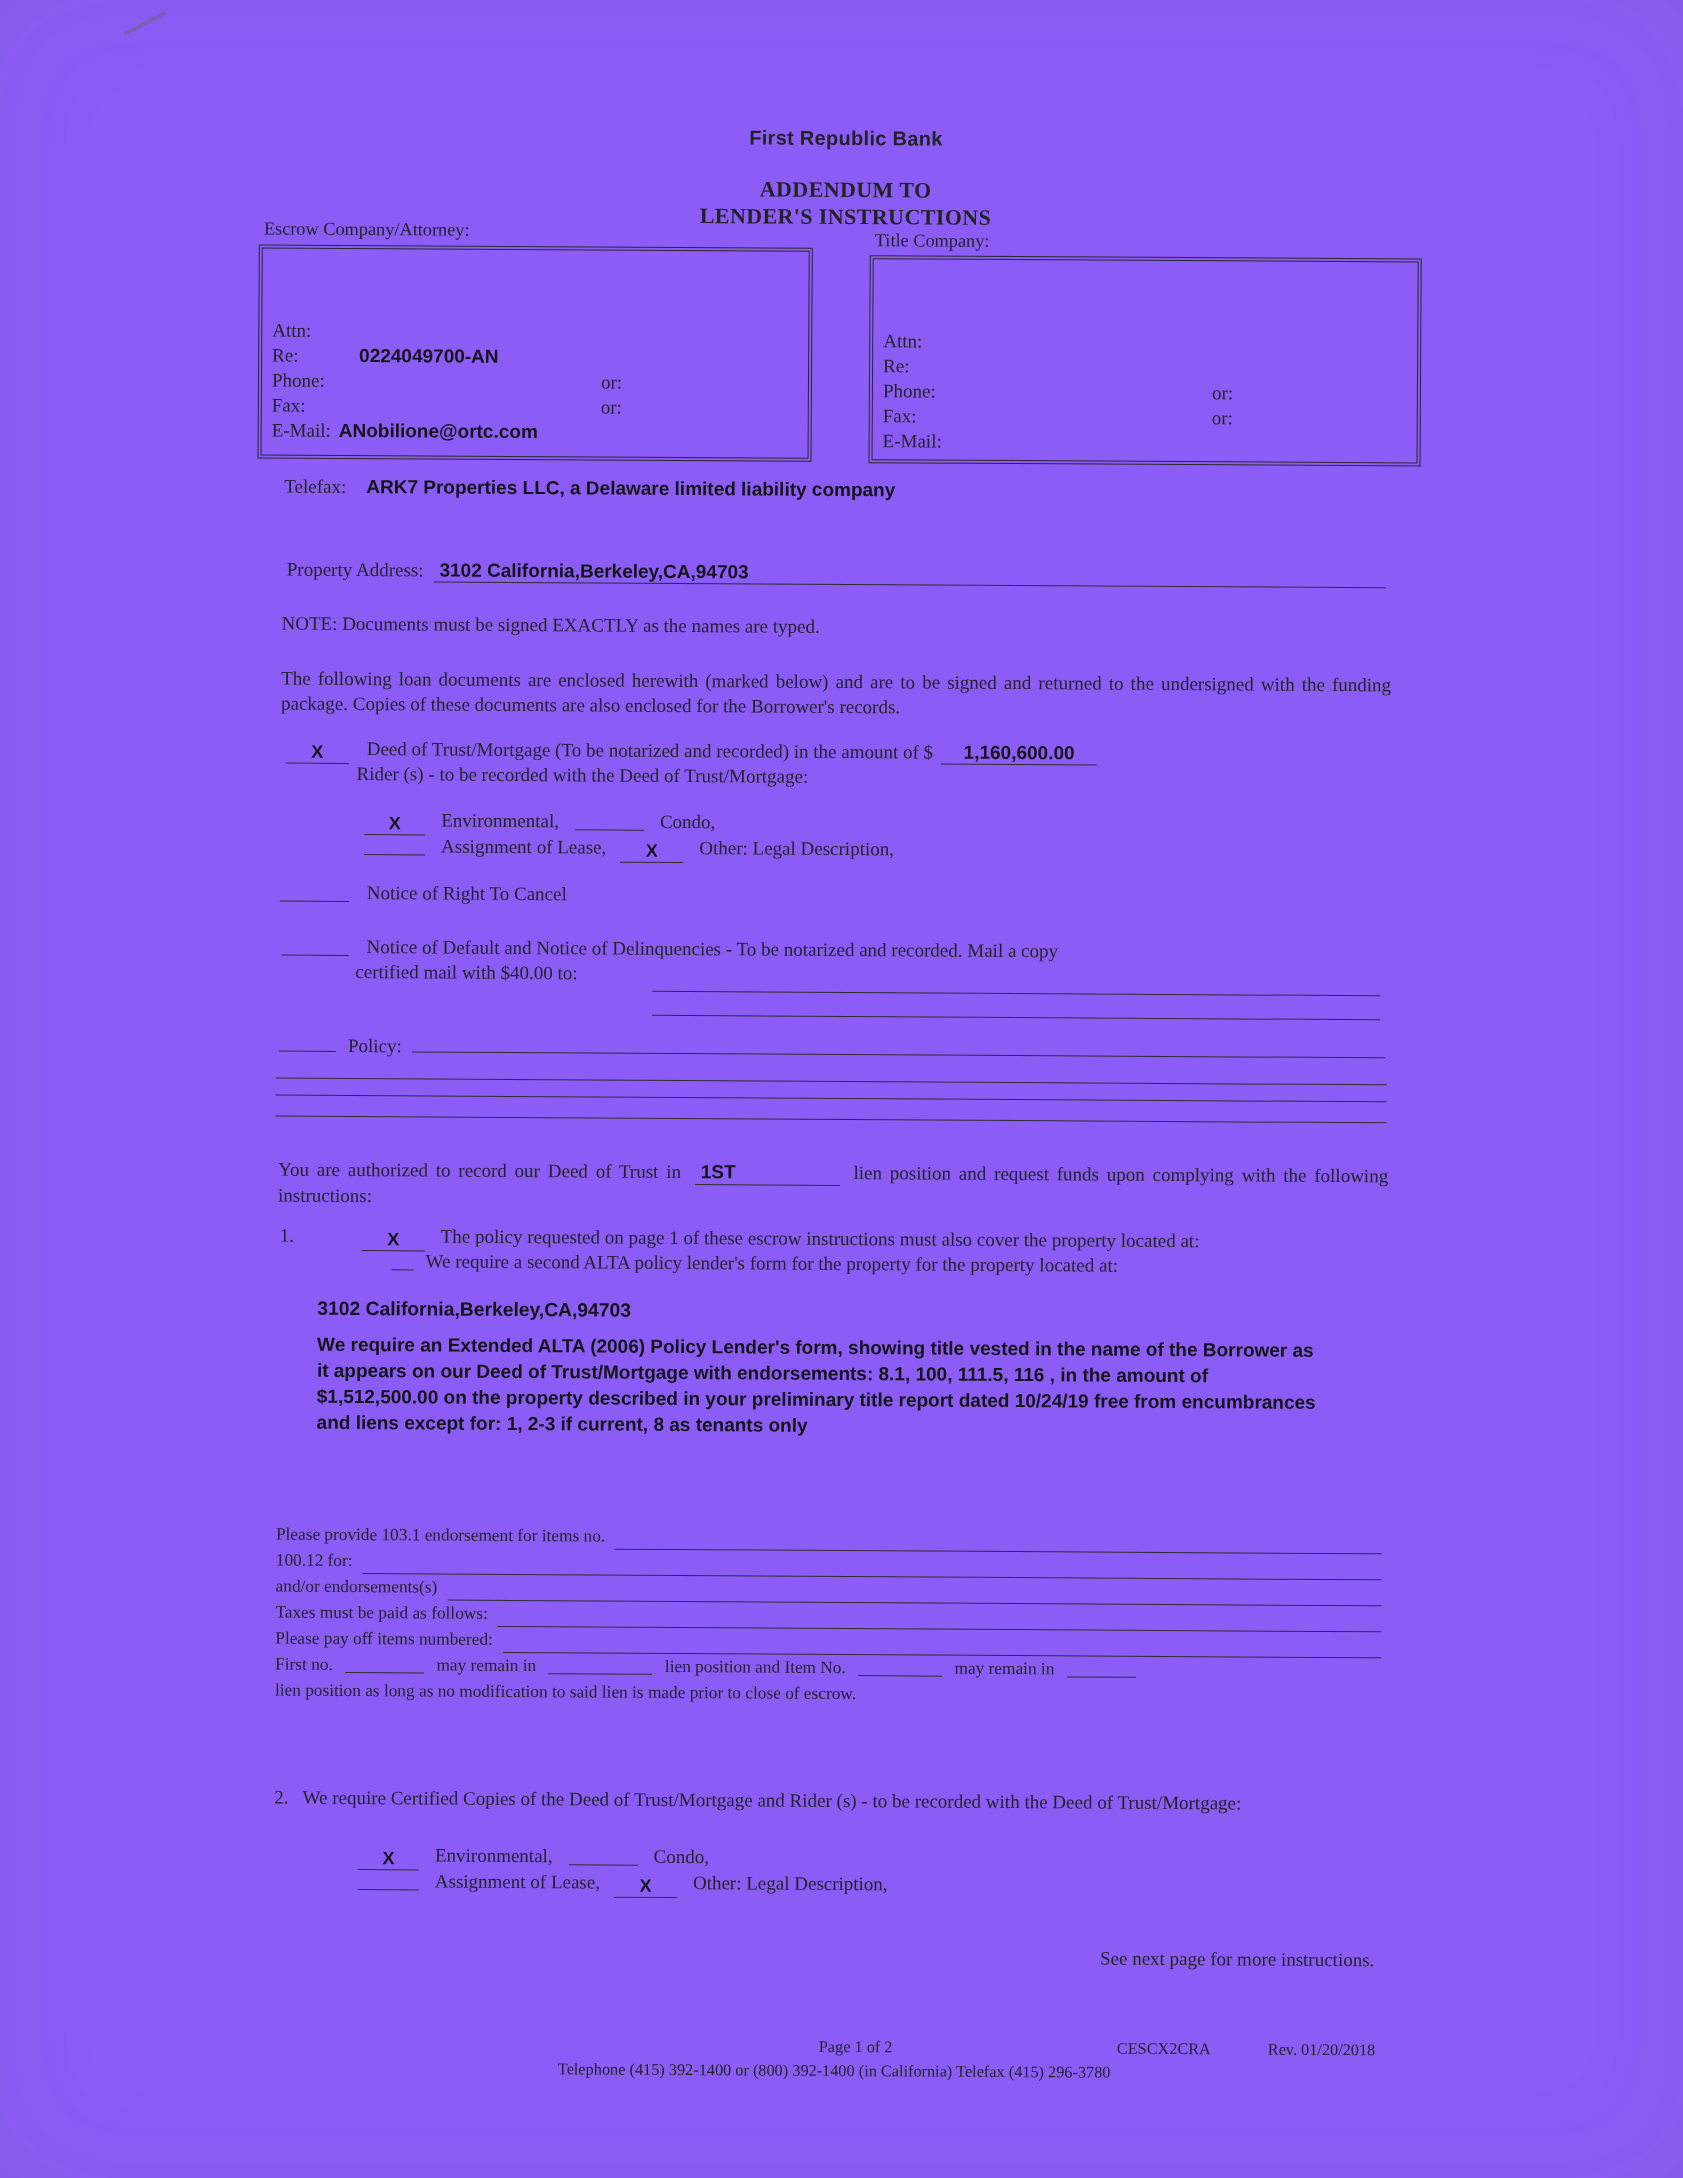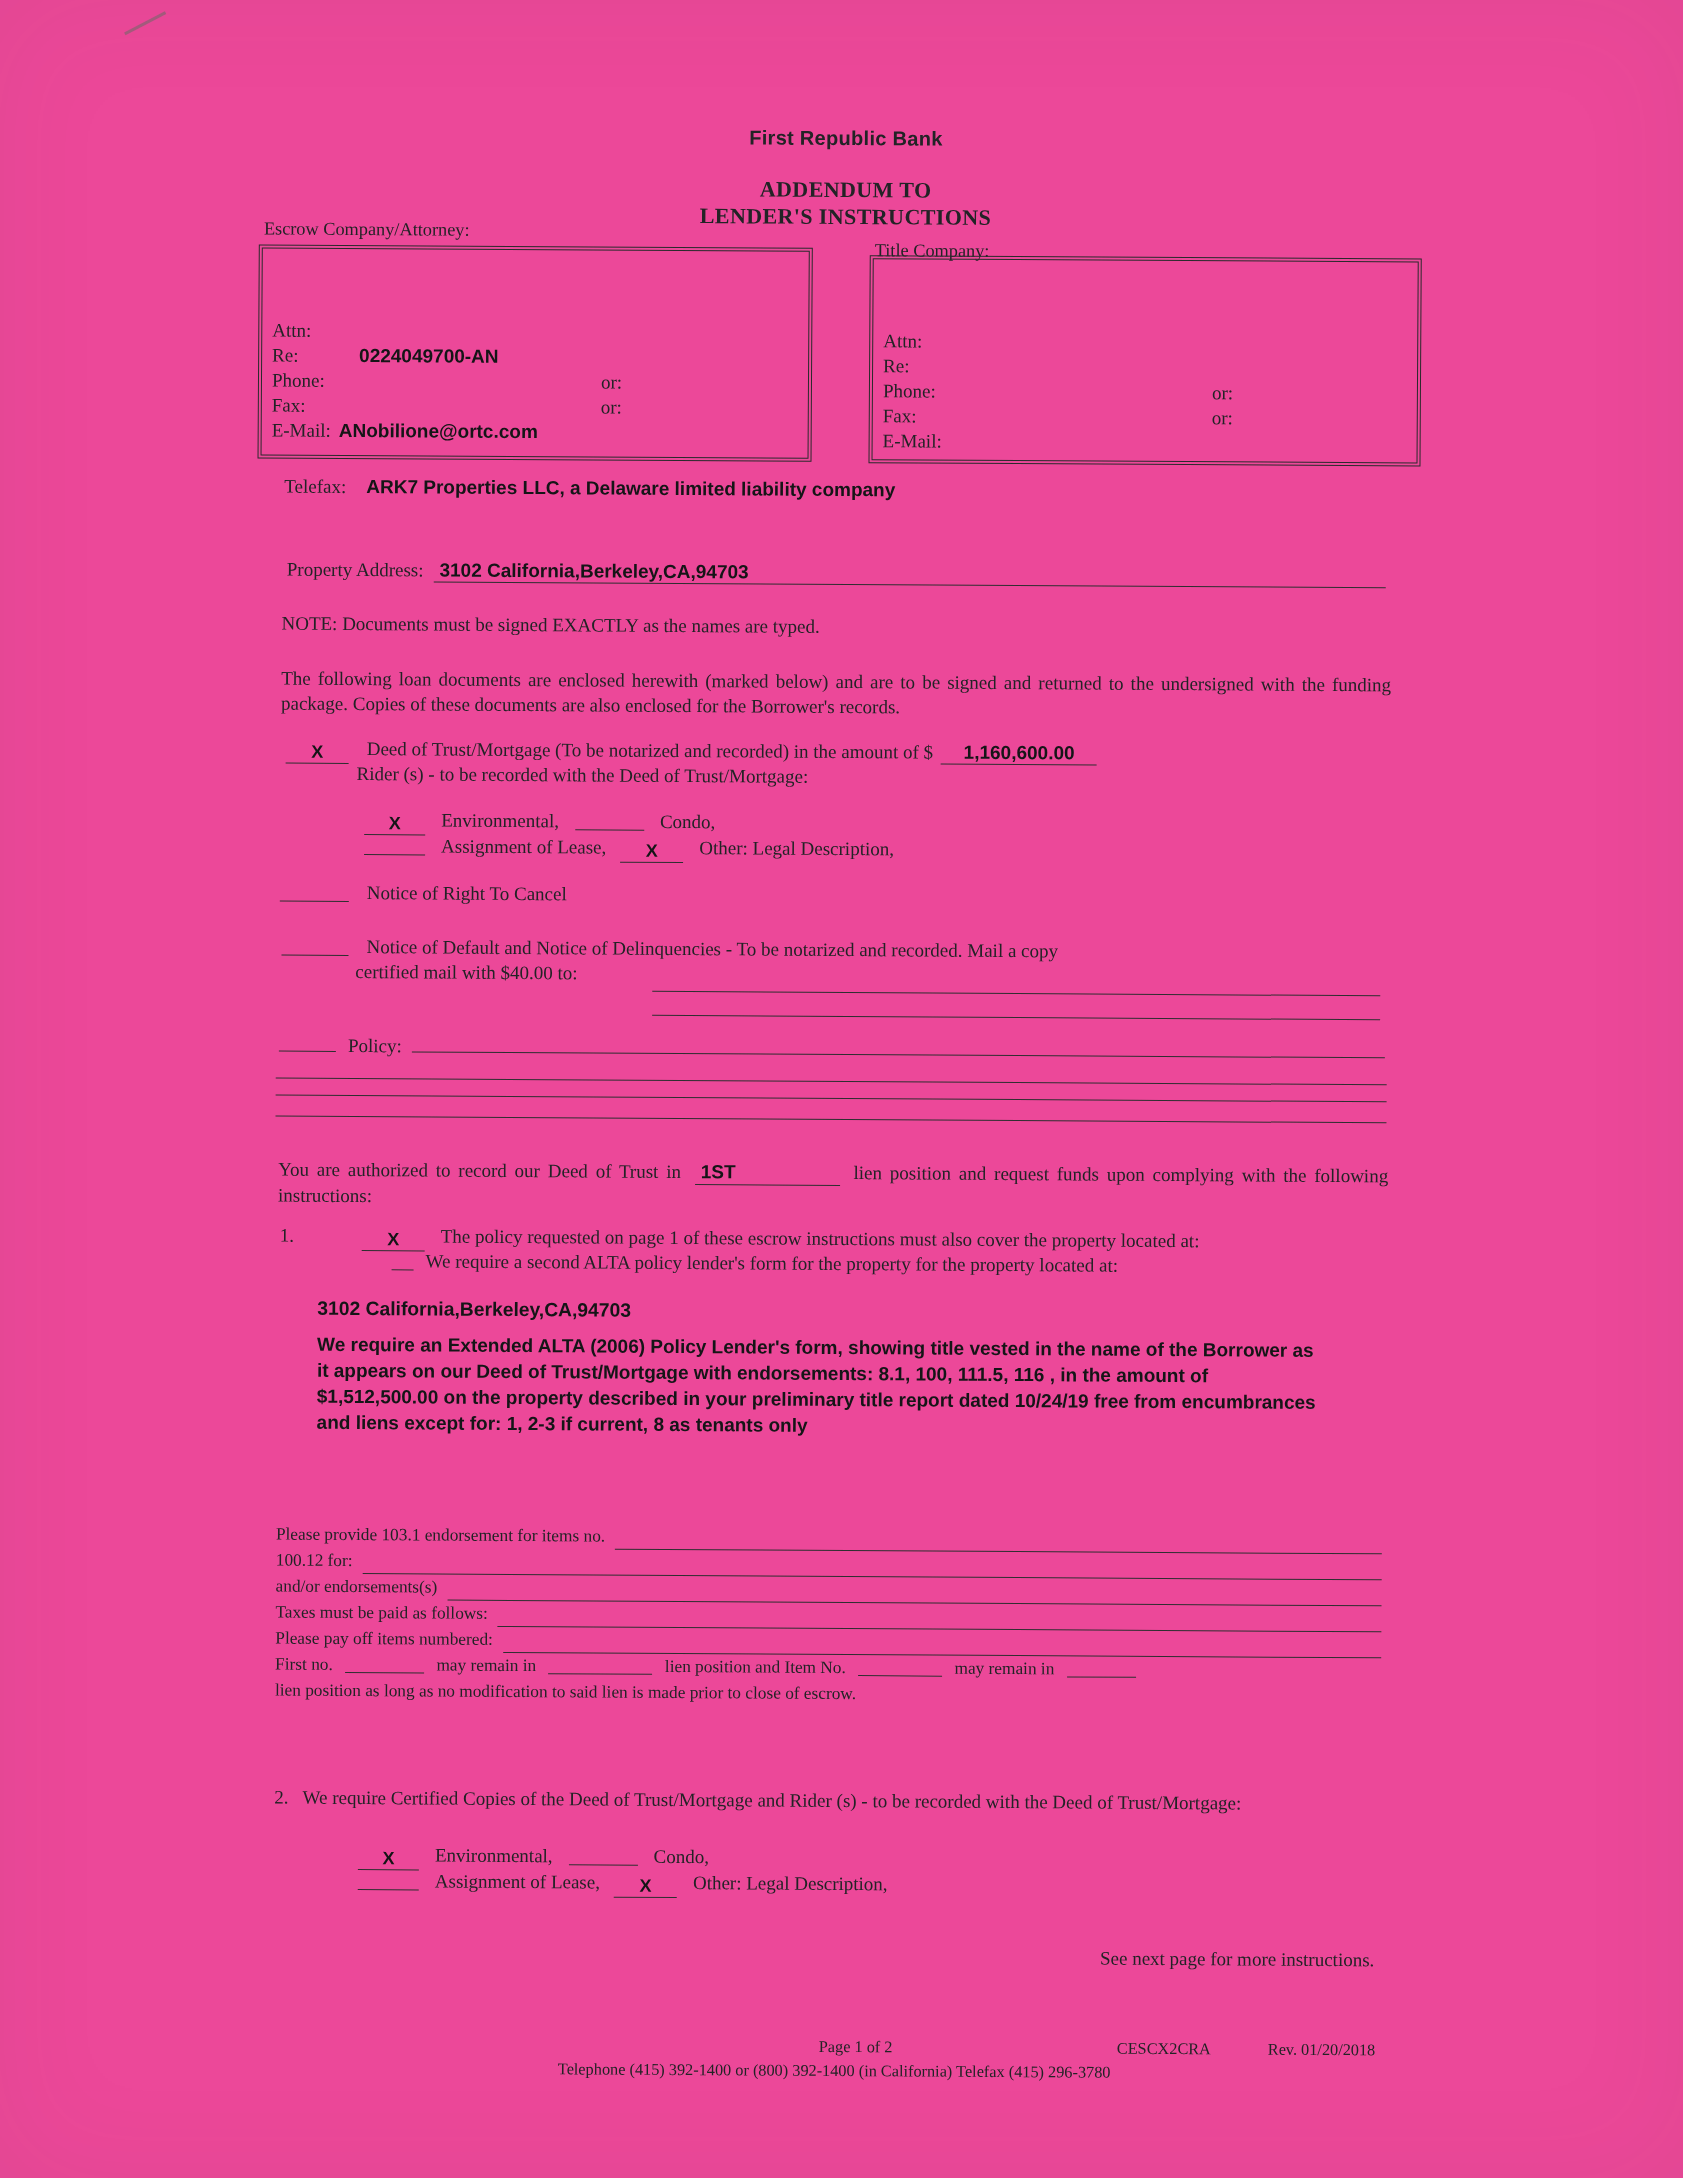--- a/index.html
+++ b/index.html
@@ -1,27 +1,27 @@
 <!DOCTYPE html>
 <html><head>
 <meta charset="utf-8">
 <style>
   html,body{margin:0;padding:0;background:#e9e9e7;}
-  .page{position:relative;width:1683px;height:2178px;background:#ec4899;margin:0 auto;overflow:hidden;
+  .page{position:relative;width:1683px;height:2178px;background:#8b5cf6;margin:0 auto;overflow:hidden;
         font-family:"Liberation Serif",serif;color:#232326;box-shadow:inset 0 0 119px rgba(60,60,55,.06);}
   .sheet{position:absolute;inset:0;transform:rotate(.35deg);transform-origin:50% 40%;}
   .abs{position:absolute;}
   .srf{font-family:"Liberation Serif",serif;font-size:19px;}
   .bval{font-family:"Liberation Sans",sans-serif;font-weight:700;font-size:19px;color:#151517;}
   .bank-name{top:127px;left:0;right:0;text-align:center;font-family:"Liberation Sans",sans-serif;
              font-weight:700;font-size:20px;letter-spacing:0.3px;}
   .doc-title{top:176px;left:0;right:0;text-align:center;font-weight:700;font-size:22px;letter-spacing:0.4px;line-height:27px;}
   .box-label{font-size:18.3px;}
   .lbl-escrow{top:222px;left:260px;}
-  .lbl-title{top:240px;left:871px;}
+  .lbl-title{top:230px;left:871px;}
   .info-box{border:4px double #2a2a2c;background:transparent;box-sizing:border-box;padding:69px 10px 6px 10px;}
   .box-escrow{top:248px;left:255px;width:554px;height:214px;}
   .box-title{top:255px;left:866px;width:552px;height:208px;}
   .box-row{position:relative;line-height:25px;height:25px;white-space:nowrap;}
   .relbl{display:inline-block;width:87px;}
   .or{position:absolute;left:329px;top:0;}
   .eml{margin-left:8px;}
   .ul{display:inline-block;border-bottom:1.7px solid #2e2e30;height:17px;vertical-align:-3px;}
   .mark{display:inline-block;border-bottom:1.7px solid #2e2e30;text-align:center;
         font-family:"Liberation Sans",sans-serif;font-weight:700;font-size:18px;color:#151517;

